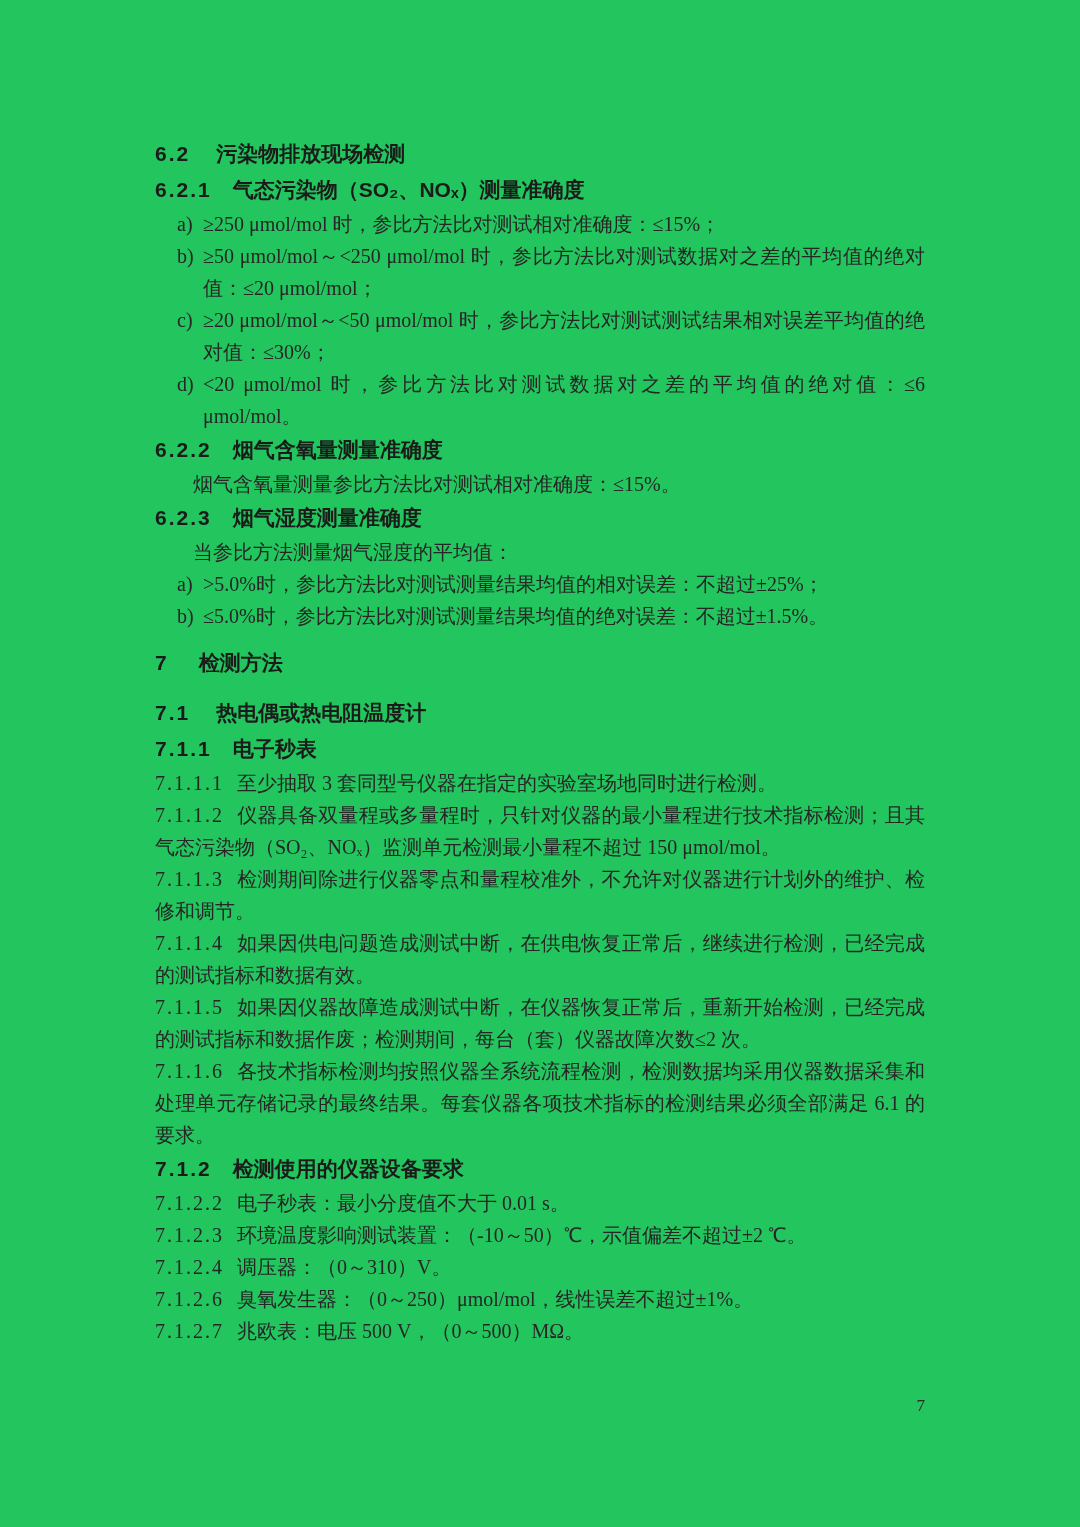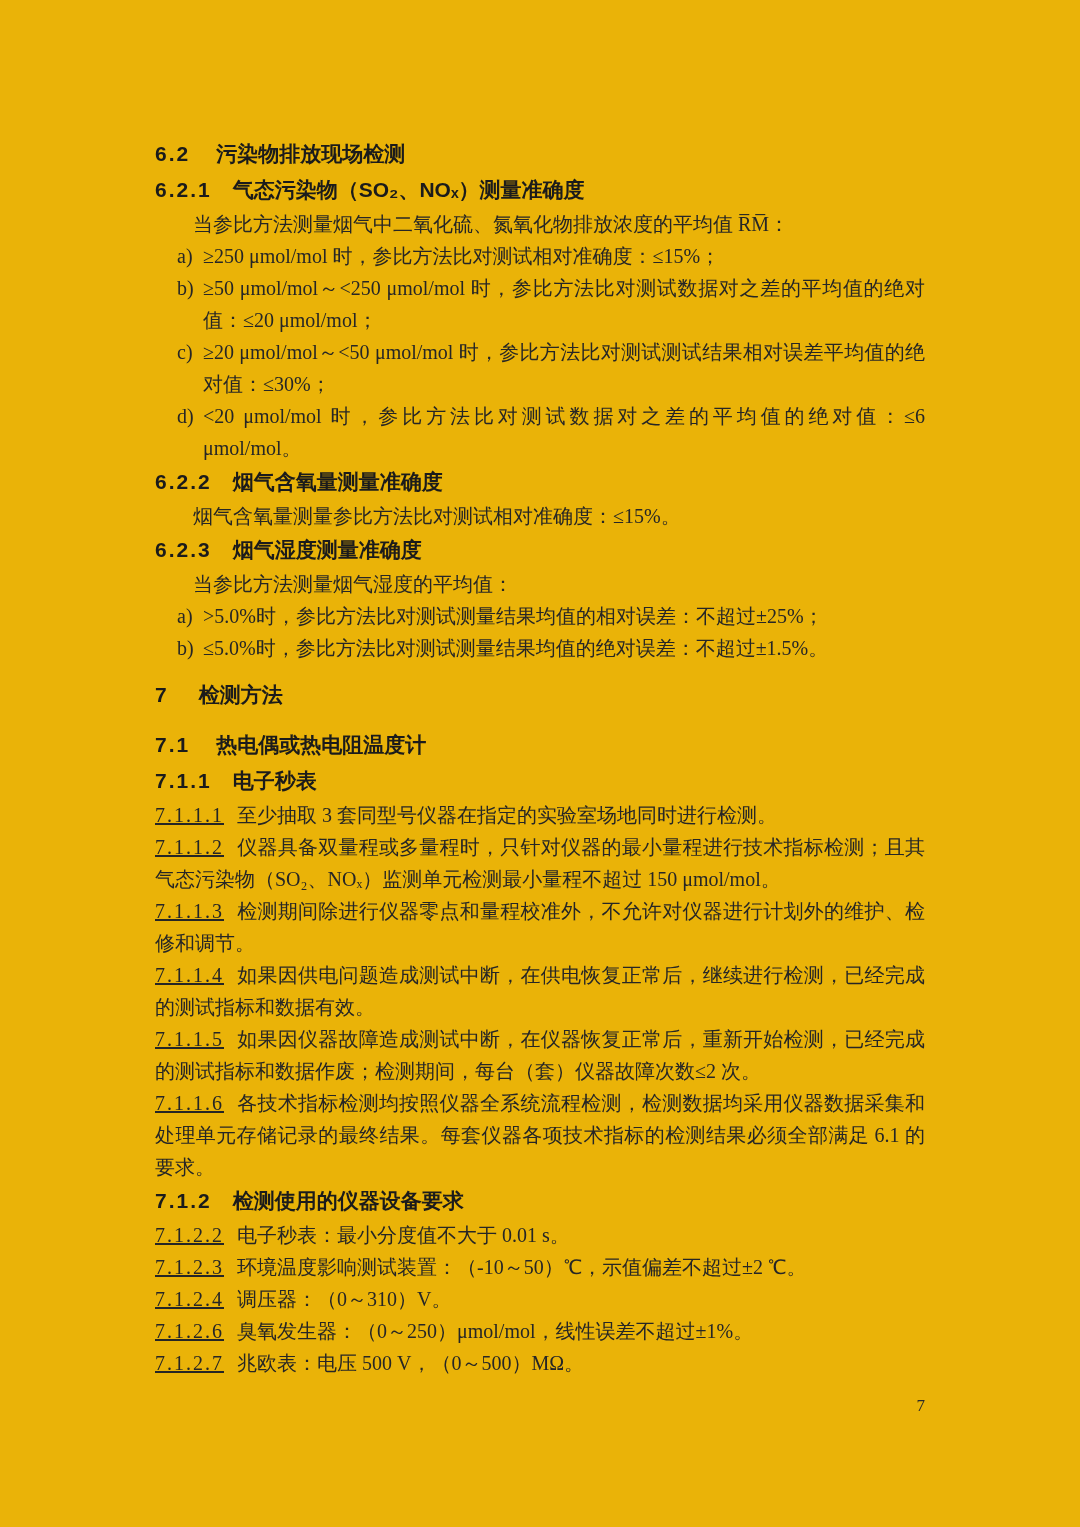--- a/index.html
+++ b/index.html
@@ -10,21 +10,21 @@
     background: #ffffff;
     font-family: "Liberation Serif", serif;
     color: #242424;
     overflow: hidden;
   }
   .page {
     position: absolute;
     inset: 0;
     padding: 136px 155px 0 155px;
     box-sizing: border-box;
-    background: #eab308;
+    background: #22c55e;
   }
   .content { width: 770px; }
 
   
   .h2, .h3, .chapter {
     font-family: "Liberation Sans", sans-serif;
     font-weight: 700;
     font-size: 21px;
     line-height: 36px;
     color: #1b1b1b;
@@ -38,21 +38,21 @@
 
   
   .para, .npara, .li {
     font-size: 20px;
     line-height: 32px;
     margin: 0;
     text-align: justify;
     color: #262626;
   }
   .para { text-indent: 38px; }
-  .npara .pnum { letter-spacing: 2px; margin-right: 13px; white-space: nowrap; text-decoration: underline; }
+  .npara .pnum { letter-spacing: 2px; margin-right: 13px; white-space: nowrap; }
 
   
   .li { position: relative; padding-left: 48px; }
   .li .marker { position: absolute; left: 22px; }
 
   .footer {
     position: absolute;
     top: 1396px;
     right: 155px;
     font-size: 17px;
@@ -63,21 +63,20 @@
 </head>
 <body>
 
 <div class="page">
   <div class="content">
 
     <div class="h2"><span class="hnum">6.2</span><span>污染物排放现场检测</span></div>
 
     <div class="h3"><span class="hnum">6.2.1</span><span>气态污染物（SO₂、NOₓ）测量准确度</span></div>
 
-    <p class="para">当参比方法测量烟气中二氧化硫、氮氧化物排放浓度的平均值 R̅M̅：</p>
 
     <div class="li"><span class="marker">a)</span><span>≥250 μmol/mol 时，参比方法比对测试相对准确度：≤15%；</span></div>
     <div class="li"><span class="marker">b)</span><span>≥50 μmol/mol～&lt;250 μmol/mol 时，参比方法比对测试数据对之差的平均值的绝对值：≤20 μmol/mol；</span></div>
     <div class="li"><span class="marker">c)</span><span>≥20 μmol/mol～&lt;50 μmol/mol 时，参比方法比对测试测试结果相对误差平均值的绝对值：≤30%；</span></div>
     <div class="li"><span class="marker">d)</span><span>&lt;20 μmol/mol 时，参比方法比对测试数据对之差的平均值的绝对值：≤6 μmol/mol。</span></div>
 
     <div class="h3"><span class="hnum">6.2.2</span><span>烟气含氧量测量准确度</span></div>
 
     <p class="para">烟气含氧量测量参比方法比对测试相对准确度：≤15%。</p>
 

